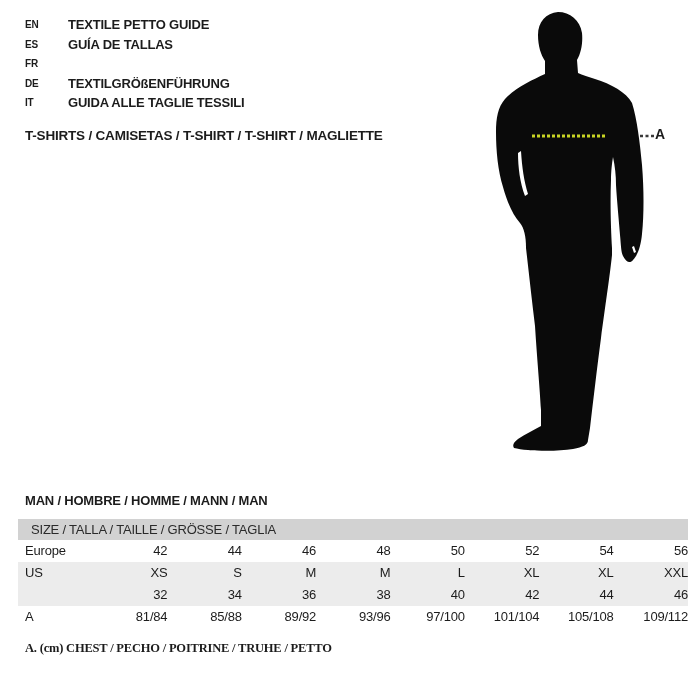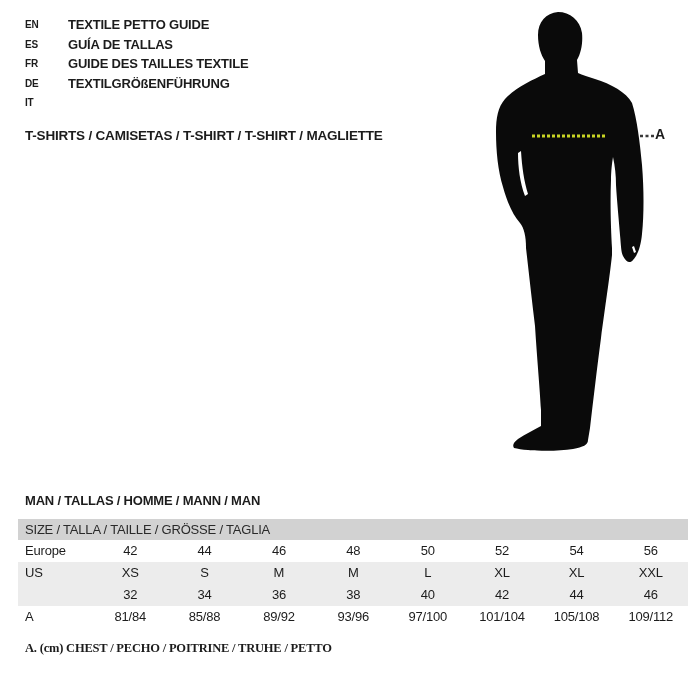--- a/index.html
+++ b/index.html
@@ -45,61 +45,61 @@
     position:absolute;left:25px;top:493px;
     font-size:13px;font-weight:700;letter-spacing:-0.2px;
   }
   
   .size-table{
     position:absolute;left:18px;top:519px;width:670px;
   }
   .table-header{
     background:var(--header-bg,#d2d2d2);
     height:21px;line-height:21px;
-    padding-left:7px;
+    padding-left:13px;
     font-size:13px;font-weight:400;letter-spacing:-0.2px;
     color:#2a2a2a;
   }
   .t-row{
     display:grid;
     grid-template-columns:75px repeat(8,1fr);
     height:22px;line-height:22px;
     font-size:13px;letter-spacing:-0.2px;
   }
   .t-row.shaded{background:var(--band-bg,#ececec);}
   .t-label{padding-left:7px;text-align:left;}
-  .t-cell{text-align:center;}
+  .t-cell{text-align:right;}
   
   .footnote{
     position:absolute;left:25px;top:641px;
     font-size:12.5px;font-weight:700;letter-spacing:-0.2px;font-family:Liberation Serif, serif;
   }
 </style>
 </head>
 <body>
 
 <div class="lang-block">
   <div class="lang-row">
     <span class="lang-code">EN</span>
     <span class="lang-label">TEXTILE PETTO GUIDE</span>
   </div>
   <div class="lang-row">
     <span class="lang-code">ES</span>
     <span class="lang-label">GUÍA DE TALLAS</span>
   </div>
   <div class="lang-row">
     <span class="lang-code">FR</span>
-    <span class="lang-label">GUIDE DES TAILLES TEXTILE</span>
   </div>
   <div class="lang-row">
     <span class="lang-code">DE</span>
     <span class="lang-label">TEXTILGRÖßENFÜHRUNG</span>
   </div>
   <div class="lang-row">
     <span class="lang-code">IT</span>
+    <span class="lang-label">GUIDA ALLE TAGLIE TESSILI</span>
   </div>
 </div>
 
 <div class="categories">
   <div class="category-line">T-SHIRTS / CAMISETAS / T-SHIRT / T-SHIRT / MAGLIETTE</div>
 </div>
 
 <div class="figure-wrap">
   <svg width="180" height="450" viewBox="0 0 180 450" aria-hidden="true">
     <path fill="var(--silhouette,#0a0a0a)" d="
@@ -139,21 +139,21 @@
       C95,15 85,7 73,7
       Z"></path>
     <path fill="#ffffff" d="M36,146 C37,162 39,176 43,189 L40,191 C35,178 33,162 33,148 Z"></path>
     <path fill="#ffffff" d="M149,241 l2,6 -2,1 -2,-6 Z"></path>
     <line x1="47" y1="131" x2="120" y2="131" stroke="var(--accent,#c9d524)" stroke-width="3" stroke-dasharray="3 2"></line>
     <line x1="155" y1="131" x2="170" y2="131" stroke="#3a3a3a" stroke-width="2.5" stroke-dasharray="3 2.5"></line>
   </svg>
 </div>
 <span class="measure-label">A</span>
 
-<div class="section-title">MAN / TALLAS / HOMME / MANN / MAN</div>
+<div class="section-title">MAN / HOMBRE / HOMME / MANN / MAN</div>
 
 <div class="size-table">
   <div class="table-header">SIZE / TALLA / TAILLE / GRÖSSE / TAGLIA</div>
 
   <div class="t-row">
     <span class="t-label">Europe</span>
     <span class="t-cell">42</span>
     <span class="t-cell">44</span>
     <span class="t-cell">46</span>
     <span class="t-cell">48</span>

